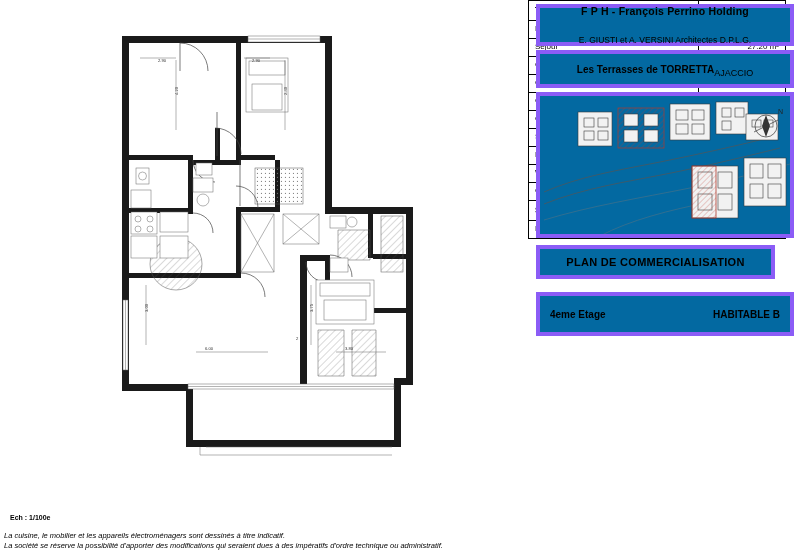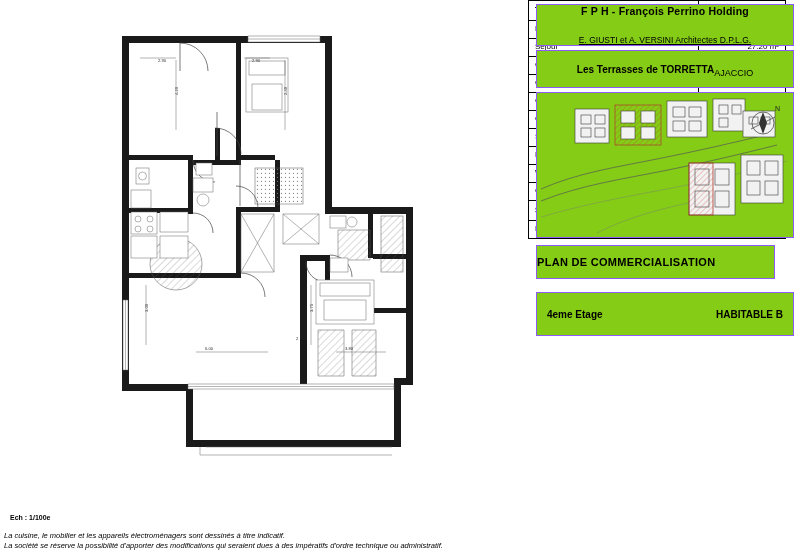--- a/index.html
+++ b/index.html
@@ -42,53 +42,53 @@
 
   
   #right-panel {
     position: absolute;
     left: 528px; top: 0;
     width: 272px; height: 559px;
   }
 
   .box {
     position: absolute;
-    border: 1px solid #8b5cf6;
+    border: 4px solid #8b5cf6;
     box-sizing: border-box;
-    background: #84cc16;
+    background: #0369a1;
   }
 
   #title-box {
     left: 8px; top: 4px; width: 258px; height: 42px;
     display: flex; flex-direction: column;
     align-items: center; justify-content: center;
   }
   #company-name {
     font-size: 10.5px; font-weight: bold; letter-spacing: .2px;
   }
   #architects {
-    font-size: 8.5px; margin-top: 18px; text-decoration: underline;
+    font-size: 8.5px; margin-top: 18px;
   }
 
   #project-box {
     left: 8px; top: 50px; width: 258px; height: 38px;
     display: flex; flex-direction: row;
     align-items: center; justify-content: center;
   }
   #project-name { font-size: 10px; font-weight: bold; }
   #project-city { font-size: 9px; margin-top: 8px; }
 
   #sitemap-box {
     left: 8px; top: 92px; width: 258px; height: 146px;
     overflow: hidden;
   }
 
   #commercial-box {
     left: 8px; top: 245px; width: 239px; height: 34px;
-    display: flex; align-items: center; justify-content: flex-start;
+    display: flex; align-items: center; justify-content: center;
   }
   #commercial-title { font-size: 11px; font-weight: bold; letter-spacing: .3px; }
 
   #info-box {
     left: 8px; top: 292px; width: 258px; height: 44px;
     display: flex; align-items: center; justify-content: space-between;
     padding: 8px 10px;
   }
   #floor-label { font-size: 10px; font-weight: bold; }
   #building-label { font-size: 10px; font-weight: bold; }

